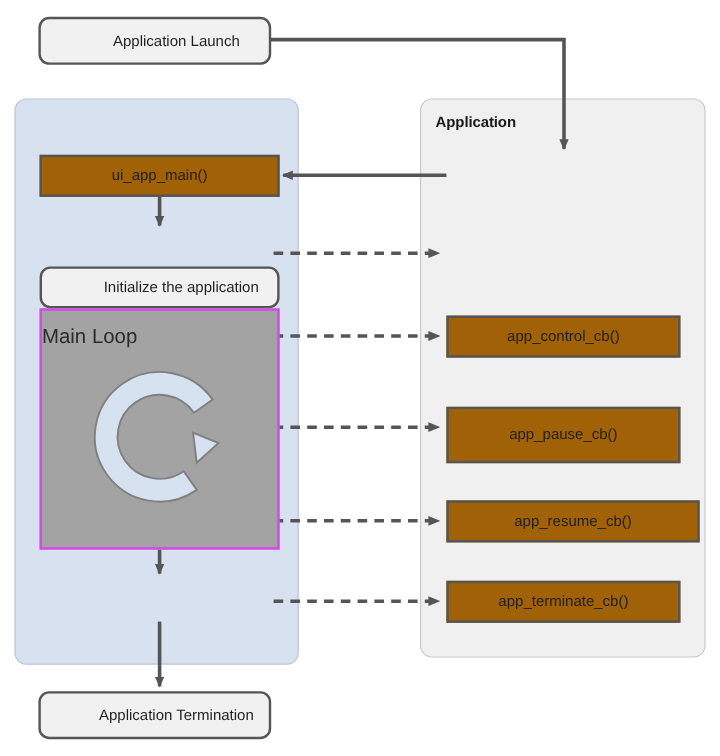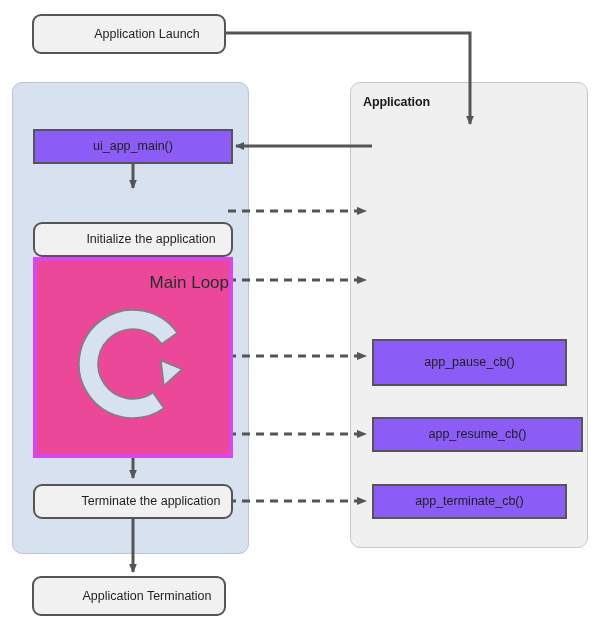--- a/index.html
+++ b/index.html
@@ -35,34 +35,34 @@
     box-sizing: border-box;
     display: flex;
     align-items: center;
     justify-content: center;
     font-size: 12.5px;
     color: #1f1f1f;
     text-align: center;
     line-height: 1.15;
   }
   .node-green {
-    background: #8b5cf6;
+    background: #a16207;
     border: 2px solid #555555;
   }
   .node-gray-round {
     background: #f1f1f1;
     border: 2px solid #555555;
     border-radius: 9px;
     padding-left: 36px;
   }
   .node-loop {
-    background: #ec4899;
-    border: 4px solid #d946ef;
+    background: #a3a3a3;
+    border: 2px solid #d946ef;
     align-items: flex-start;
-    justify-content: flex-end;
+    justify-content: flex-start;
   }
   .loop-title {
     font-size: 17px;
     color: #2b2b2b;
     margin-top: 12px;
     display: block;
   }
   svg.layer {
     position: absolute;
     left: 0;
@@ -162,24 +162,24 @@
     <g transform="translate(62,62)">
       <path d="M 0,-54
                A 54,54 0 1 0 54,0
                L 35,0
                A 35,35 0 1 1 0,-35
                Z" fill="#d7e2f1" stroke="#808080" stroke-width="1.6" transform="rotate(55)"></path>
       <path d="M 24.6,-13.6 L 47.5,-13.6 L 36.8,8.5 Z" fill="#d7e2f1" stroke="#808080" stroke-width="1.6" transform="rotate(22)"></path>
     </g>
   </svg>
 
-  <div class="node node-gray-round" style="left:33px; top:484px; width:200px; height:35px;">Terminate the application</div>
 
 
 
+  <div class="node node-green" style="left:372px; top:263px; width:195px; height:35px;">app_control_cb()</div>
 
   <div class="node node-green" style="left:372px; top:339px; width:195px; height:47px;">app_pause_cb()</div>
 
   <div class="node node-green" style="left:372px; top:417px; width:211px; height:35px;">app_resume_cb()</div>
 
   <div class="node node-green" style="left:372px; top:484px; width:195px; height:35px;">app_terminate_cb()</div>
 
 </div>
 
 </body></html>

